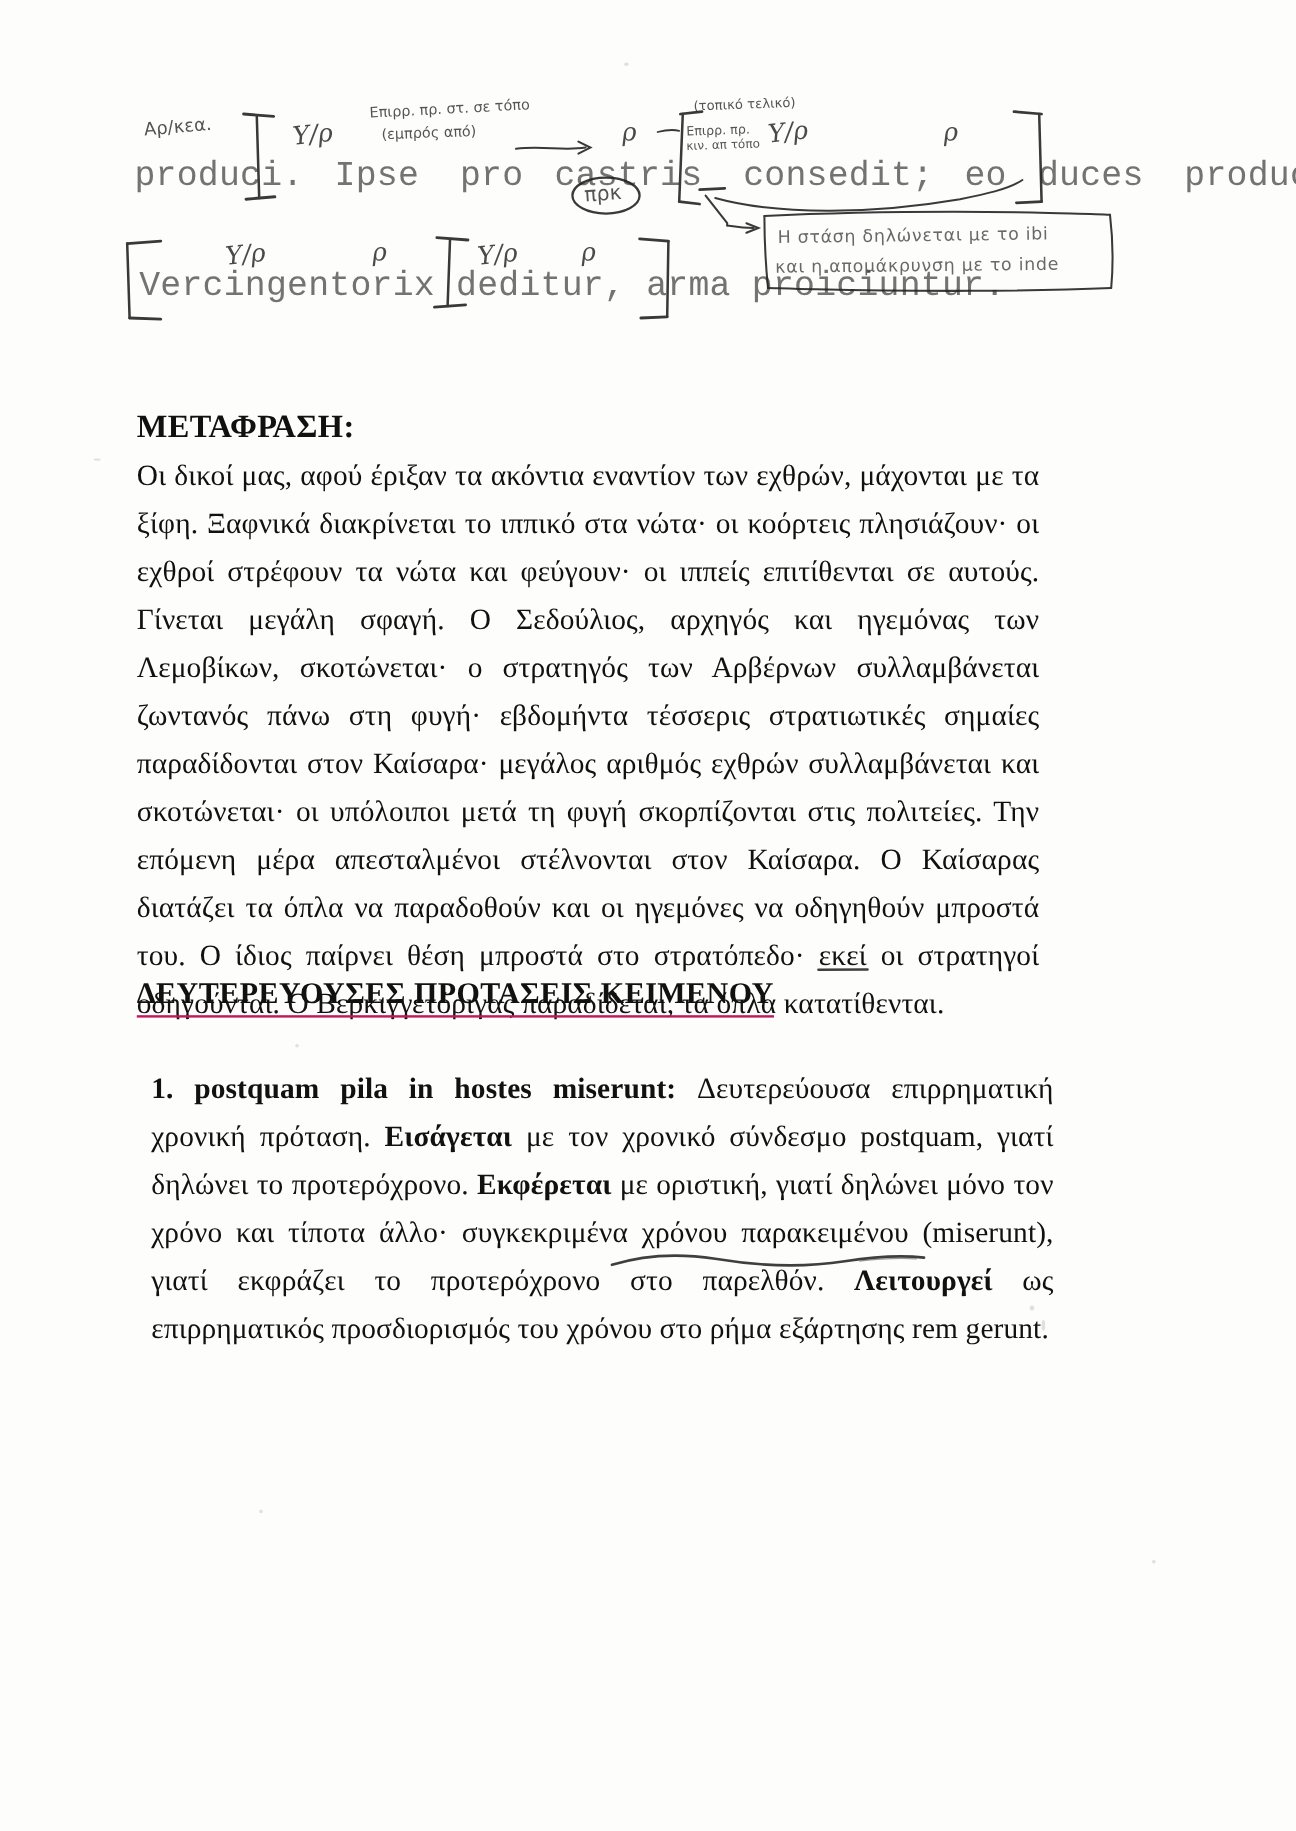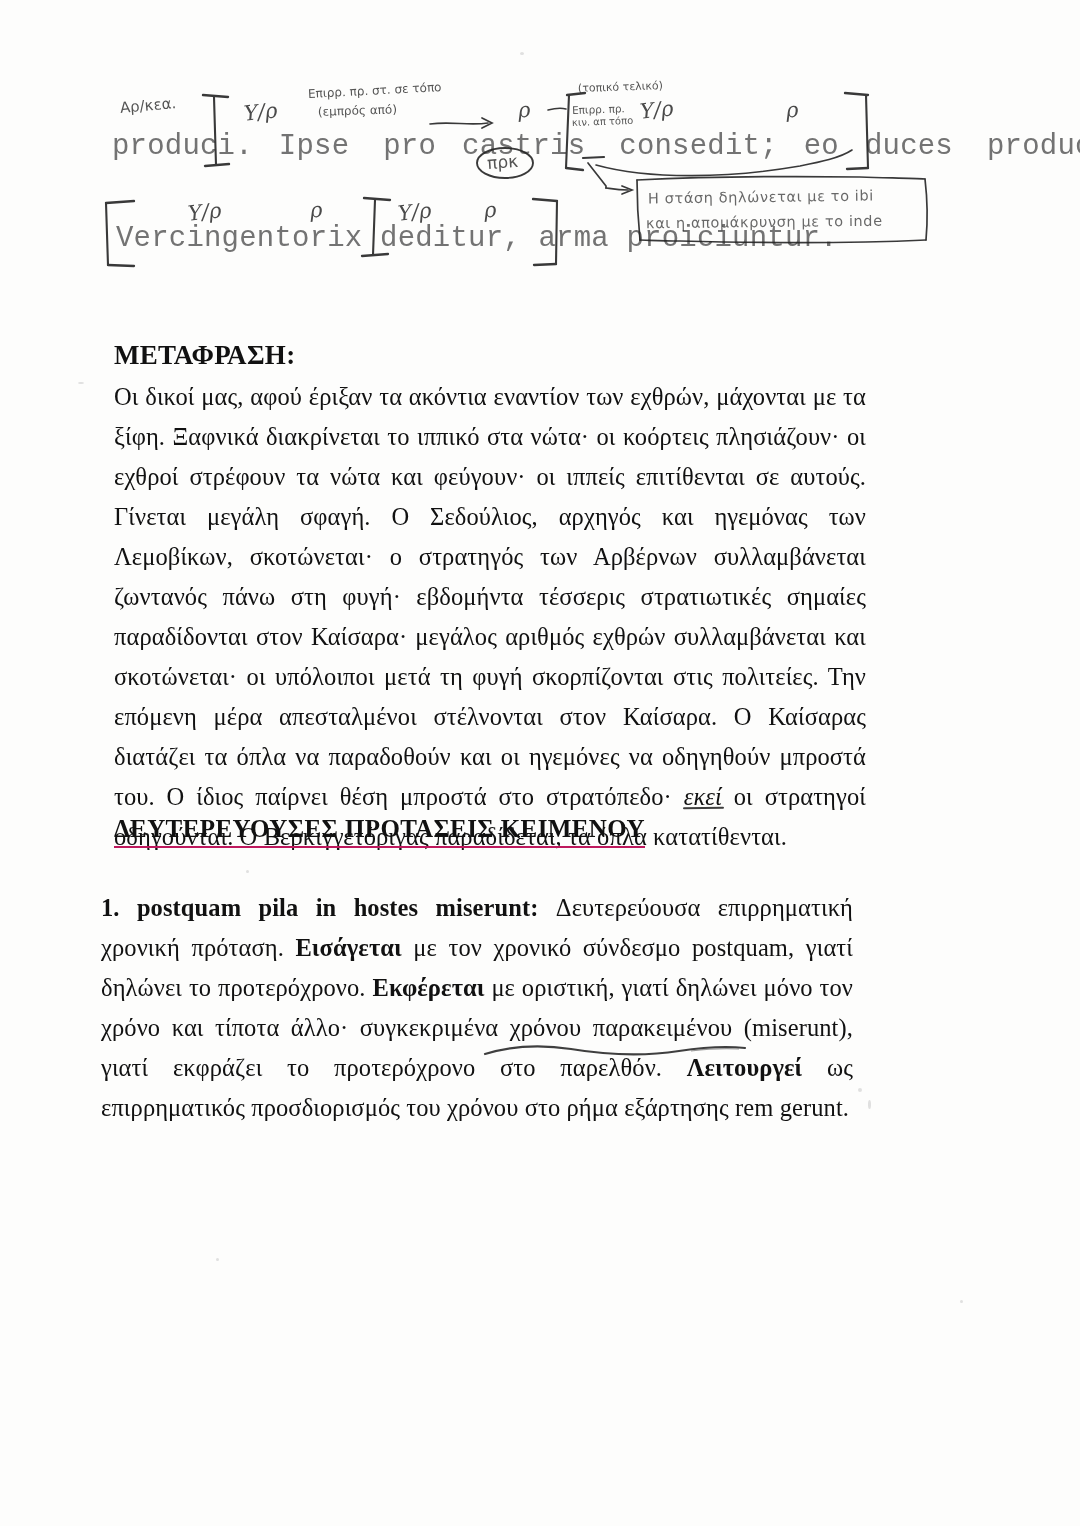--- a/index.html
+++ b/index.html
@@ -101,21 +101,20 @@
   .translation-para {
     font-size: 24.5px;
     line-height: 40px;
     text-align: justify;
     text-justify: inter-word;
     margin: 0;
     letter-spacing: .1px;
   }
   .underline-hand {
     position: relative;
-    font-style: italic;
   }
   .underline-hand::after {
     content: "";
     position: absolute;
     left: -1px; right: -2px;
     bottom: 1px;
     height: 2px;
     background: #1c1c1c;
     border-radius: 2px;
     transform: rotate(-.4deg);
@@ -129,21 +128,21 @@
     font-size: 25px;
     font-weight: bold;
     letter-spacing: .4px;
     border-bottom: 2px solid #be185d;
     padding-bottom: 2px;
     line-height: 1.15;
   }
 
   .analysis-wrap {
     position: absolute;
-    left: 101px;
+    left: 126px;
     top: 888px;
     width: 752px;
   }
   .analysis-para {
     font-size: 24.5px;
     line-height: 40px;
     text-align: justify;
     margin: 0;
     letter-spacing: .1px;
   }

